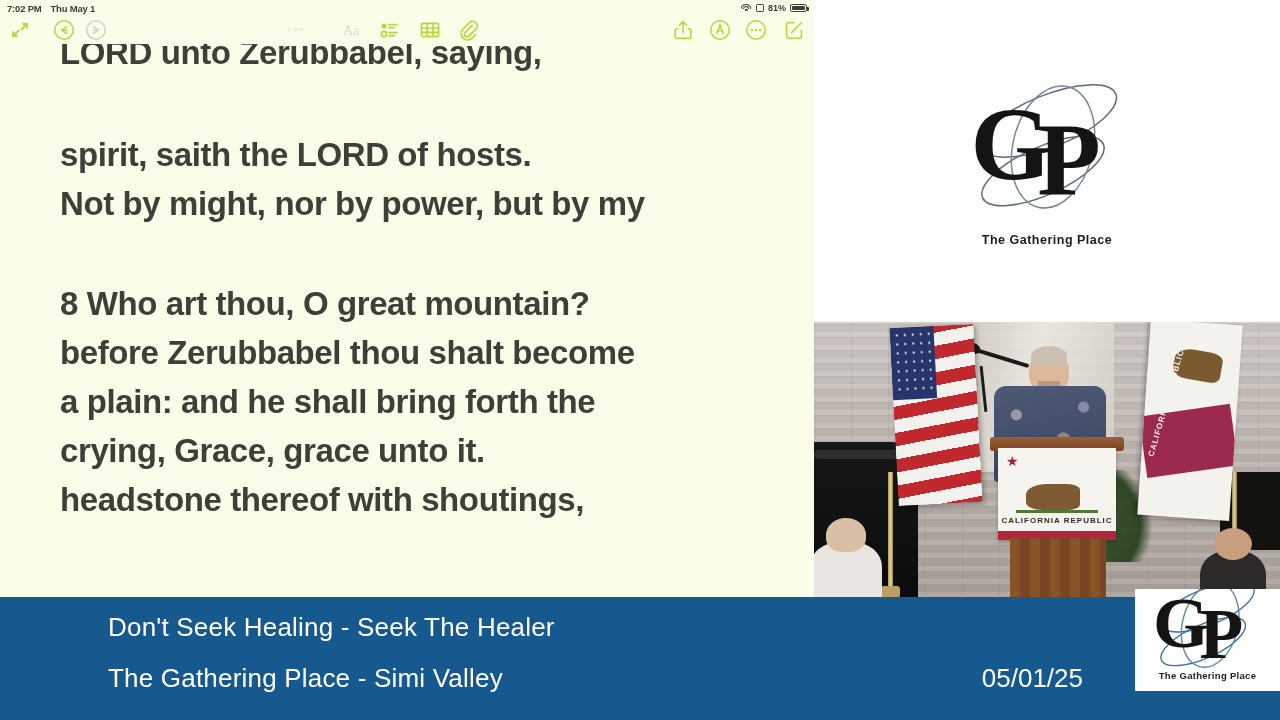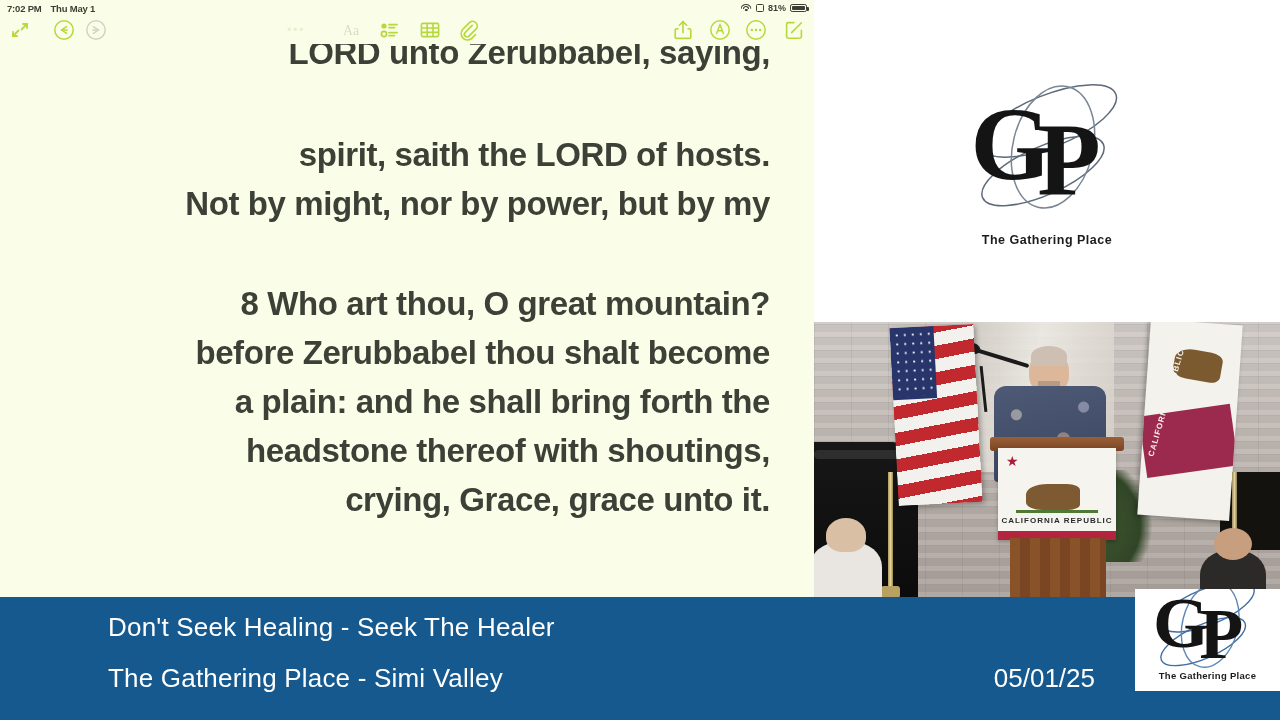--- a/index.html
+++ b/index.html
@@ -4,21 +4,21 @@
 <title>Sermon Stream</title>
 <style>
   * { margin:0; padding:0; box-sizing:border-box; }
   html,body { width:1280px; height:720px; overflow:hidden; background:#000;
               font-family:"Liberation Sans", sans-serif; }
 
   #stage { position:relative; width:1280px; height:720px; background:#fdfff2; }
 
   
   .notes-panel { position:absolute; left:0; top:0; width:814px; height:598px;
-                 background:#fafee9; overflow:hidden;text-align:right; }
+                 background:#fafee9; overflow:hidden; }
 
   .status-bar { position:absolute; left:0; top:0; width:814px; height:16px;
                 display:flex; align-items:center; font-size:9.5px;
                 font-weight:bold; color:#3b3f33; padding:0 7px; z-index:6;
                 background:#fafee9; }
   .sb-time { margin-right:9px; letter-spacing:-0.2px; }
   .sb-date { letter-spacing:-0.2px; }
   .sb-right { margin-left:auto; display:flex; align-items:center; gap:4px; }
   .sb-pct { font-size:9px; }
   .wifi-ic { width:11px; height:9px; position:relative; display:inline-block; }
@@ -168,21 +168,21 @@
   .aud2::before{ content:""; position:absolute; left:14px; top:-22px; width:38px; height:32px;
           background:#c79f7e; border-radius:50%; }
 
   
   .banner { position:absolute; left:0; bottom:0; width:1280px; height:123px;
             background:#15598f; }
   .banner-line { position:absolute; left:64px; color:#fff; font-size:26px;
                  letter-spacing:0.2px;margin-left:44px; }
   .bl1 { top:15px; }
   .bl2 { top:66px; }
-  .banner-date { position:absolute; right:185px; top:66px; color:#fff; font-size:26px; }
+  .banner-date { position:absolute; right:197px; top:66px; color:#fff; font-size:26px; }
 
   .corner-logo { position:absolute; right:0; bottom:29px; width:145px; height:102px;
                  background:#fff; overflow:hidden; }
   .corner-logo .cl-mark { position:absolute; left:8px; top:-14px; width:126px; height:104px; }
   .corner-logo .cl-cap { position:absolute; left:0; right:0; bottom:10px; text-align:center;
                  font-size:9.5px; font-weight:bold; color:#1c1c1c; letter-spacing:.3px; }
 </style>
 </head>
 <body>
 
@@ -301,22 +301,22 @@
 
     <div class="notes-body">
       <div class="vline clipped">LORD unto Zerubbabel, saying,</div>
       <div class="vgap"></div>
       <div class="vline">spirit, saith the LORD of hosts.</div>
       <div class="vline">Not by might, nor by power, but by my</div>
       <div class="vgap"></div>
       <div class="vline">8 Who art thou, O great mountain?</div>
       <div class="vline">before Zerubbabel thou shalt become</div>
       <div class="vline">a plain: and he shall bring forth the</div>
+      <div class="vline">crying, Grace, grace unto it.</div>
       <div class="vline">headstone thereof with shoutings,</div>
-      <div class="vline">crying, Grace, grace unto it.</div>
     </div>
   </div>
 
   <div class="logo-panel">
     <div class="logo-wrap">
       <svg class="logo-mark" viewBox="0 0 180 150">
         <g fill="none" stroke="#5d6a79" stroke-width="1.5">
           <ellipse cx="92" cy="46" rx="72" ry="26" transform="rotate(-22 92 46)"></ellipse>
           <ellipse cx="86" cy="96" rx="66" ry="24" transform="rotate(-24 86 96)"></ellipse>
           <ellipse cx="96" cy="72" rx="40" ry="62" transform="rotate(14 96 72)" stroke="#7b8694"></ellipse>

